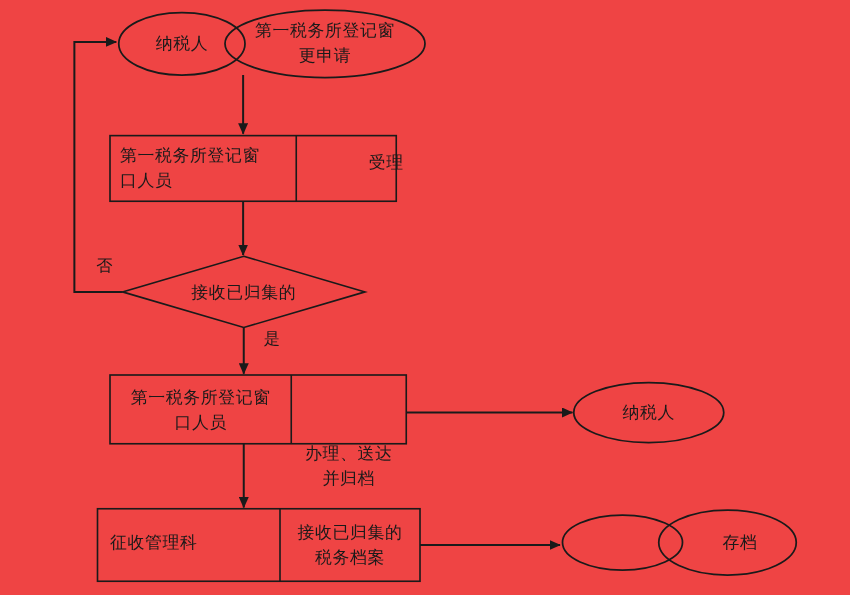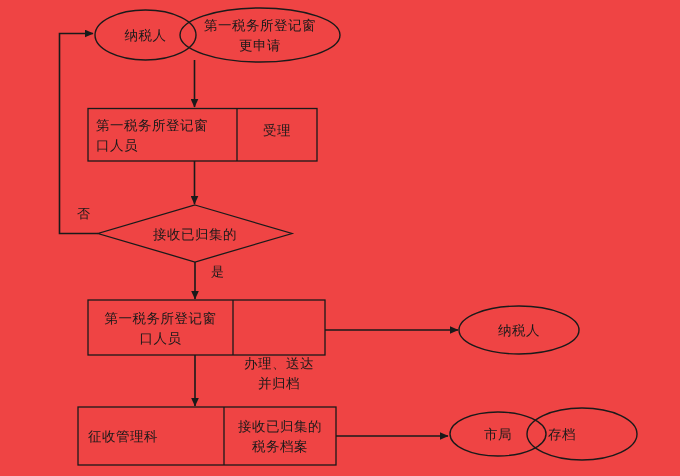--- a/index.html
+++ b/index.html
@@ -106,38 +106,37 @@
   </svg>
 
   <div class="node-label ellipse-label" style="left:95px; top:10px; width:101px; height:50px;">纳税人</div>
 
   <div class="node-label ellipse-label" style="left:190px; top:8px; width:140px; height:54px;">第一税务所登记窗
 更申请</div>
 
   <div class="node-label cell-label cell-left" style="left:96px; top:108.5px; width:136px; height:52.5px;">第一税务所登记窗
 口人员</div>
 
-  <div class="node-label cell-label cell-center" style="left:237px; top:108.5px; width:80px; height:42px;">受理</div>
+  <div class="node-label cell-label cell-center" style="left:237px; top:108.5px; width:80px; height:42px;padding-left:32px;">受理</div>
 
   <div class="node-label cell-label cell-center" style="left:120px; top:205px; width:150px; height:57px;">接收已归集的</div>
 
   <div class="edge-label" style="left:77px; top:206px;">否</div>
 
   <div class="edge-label" style="left:211px; top:264px;">是</div>
 
   <div class="node-label cell-label cell-center" style="left:88px; top:300px; width:145px; height:55px;">第一税务所登记窗
 口人员</div>
 
   <div class="node-label cell-label cell-center" style="left:233px; top:300px; width:92px; height:55px;margin-top:45px;">办理、送达
 并归档</div>
 
   <div class="node-label ellipse-label" style="left:459px; top:306px; width:120px; height:48px;">纳税人</div>
 
-  <div class="node-label cell-label cell-left" style="left:88px; top:407px; width:136px; height:58px;">征收管理科</div>
+  <div class="node-label cell-label cell-left" style="left:88px; top:407px; width:136px; height:58px;font-family:Liberation Mono, monospace;">征收管理科</div>
 
   <div class="node-label cell-label cell-center" style="left:224px; top:407px; width:112px; height:58px;">接收已归集的
 税务档案</div>
 
-  <div class="node-label ellipse-label" style="left:450px; top:412px; width:96px; height:44px;">市局</div>
 
-  <div class="node-label ellipse-label" style="left:515px; top:408px; width:94px; height:52px;">存档</div>
+  <div class="node-label ellipse-label" style="left:545px; top:408px; width:94px; height:52px;">存档</div>
 
 </div>
 
 </body></html>

